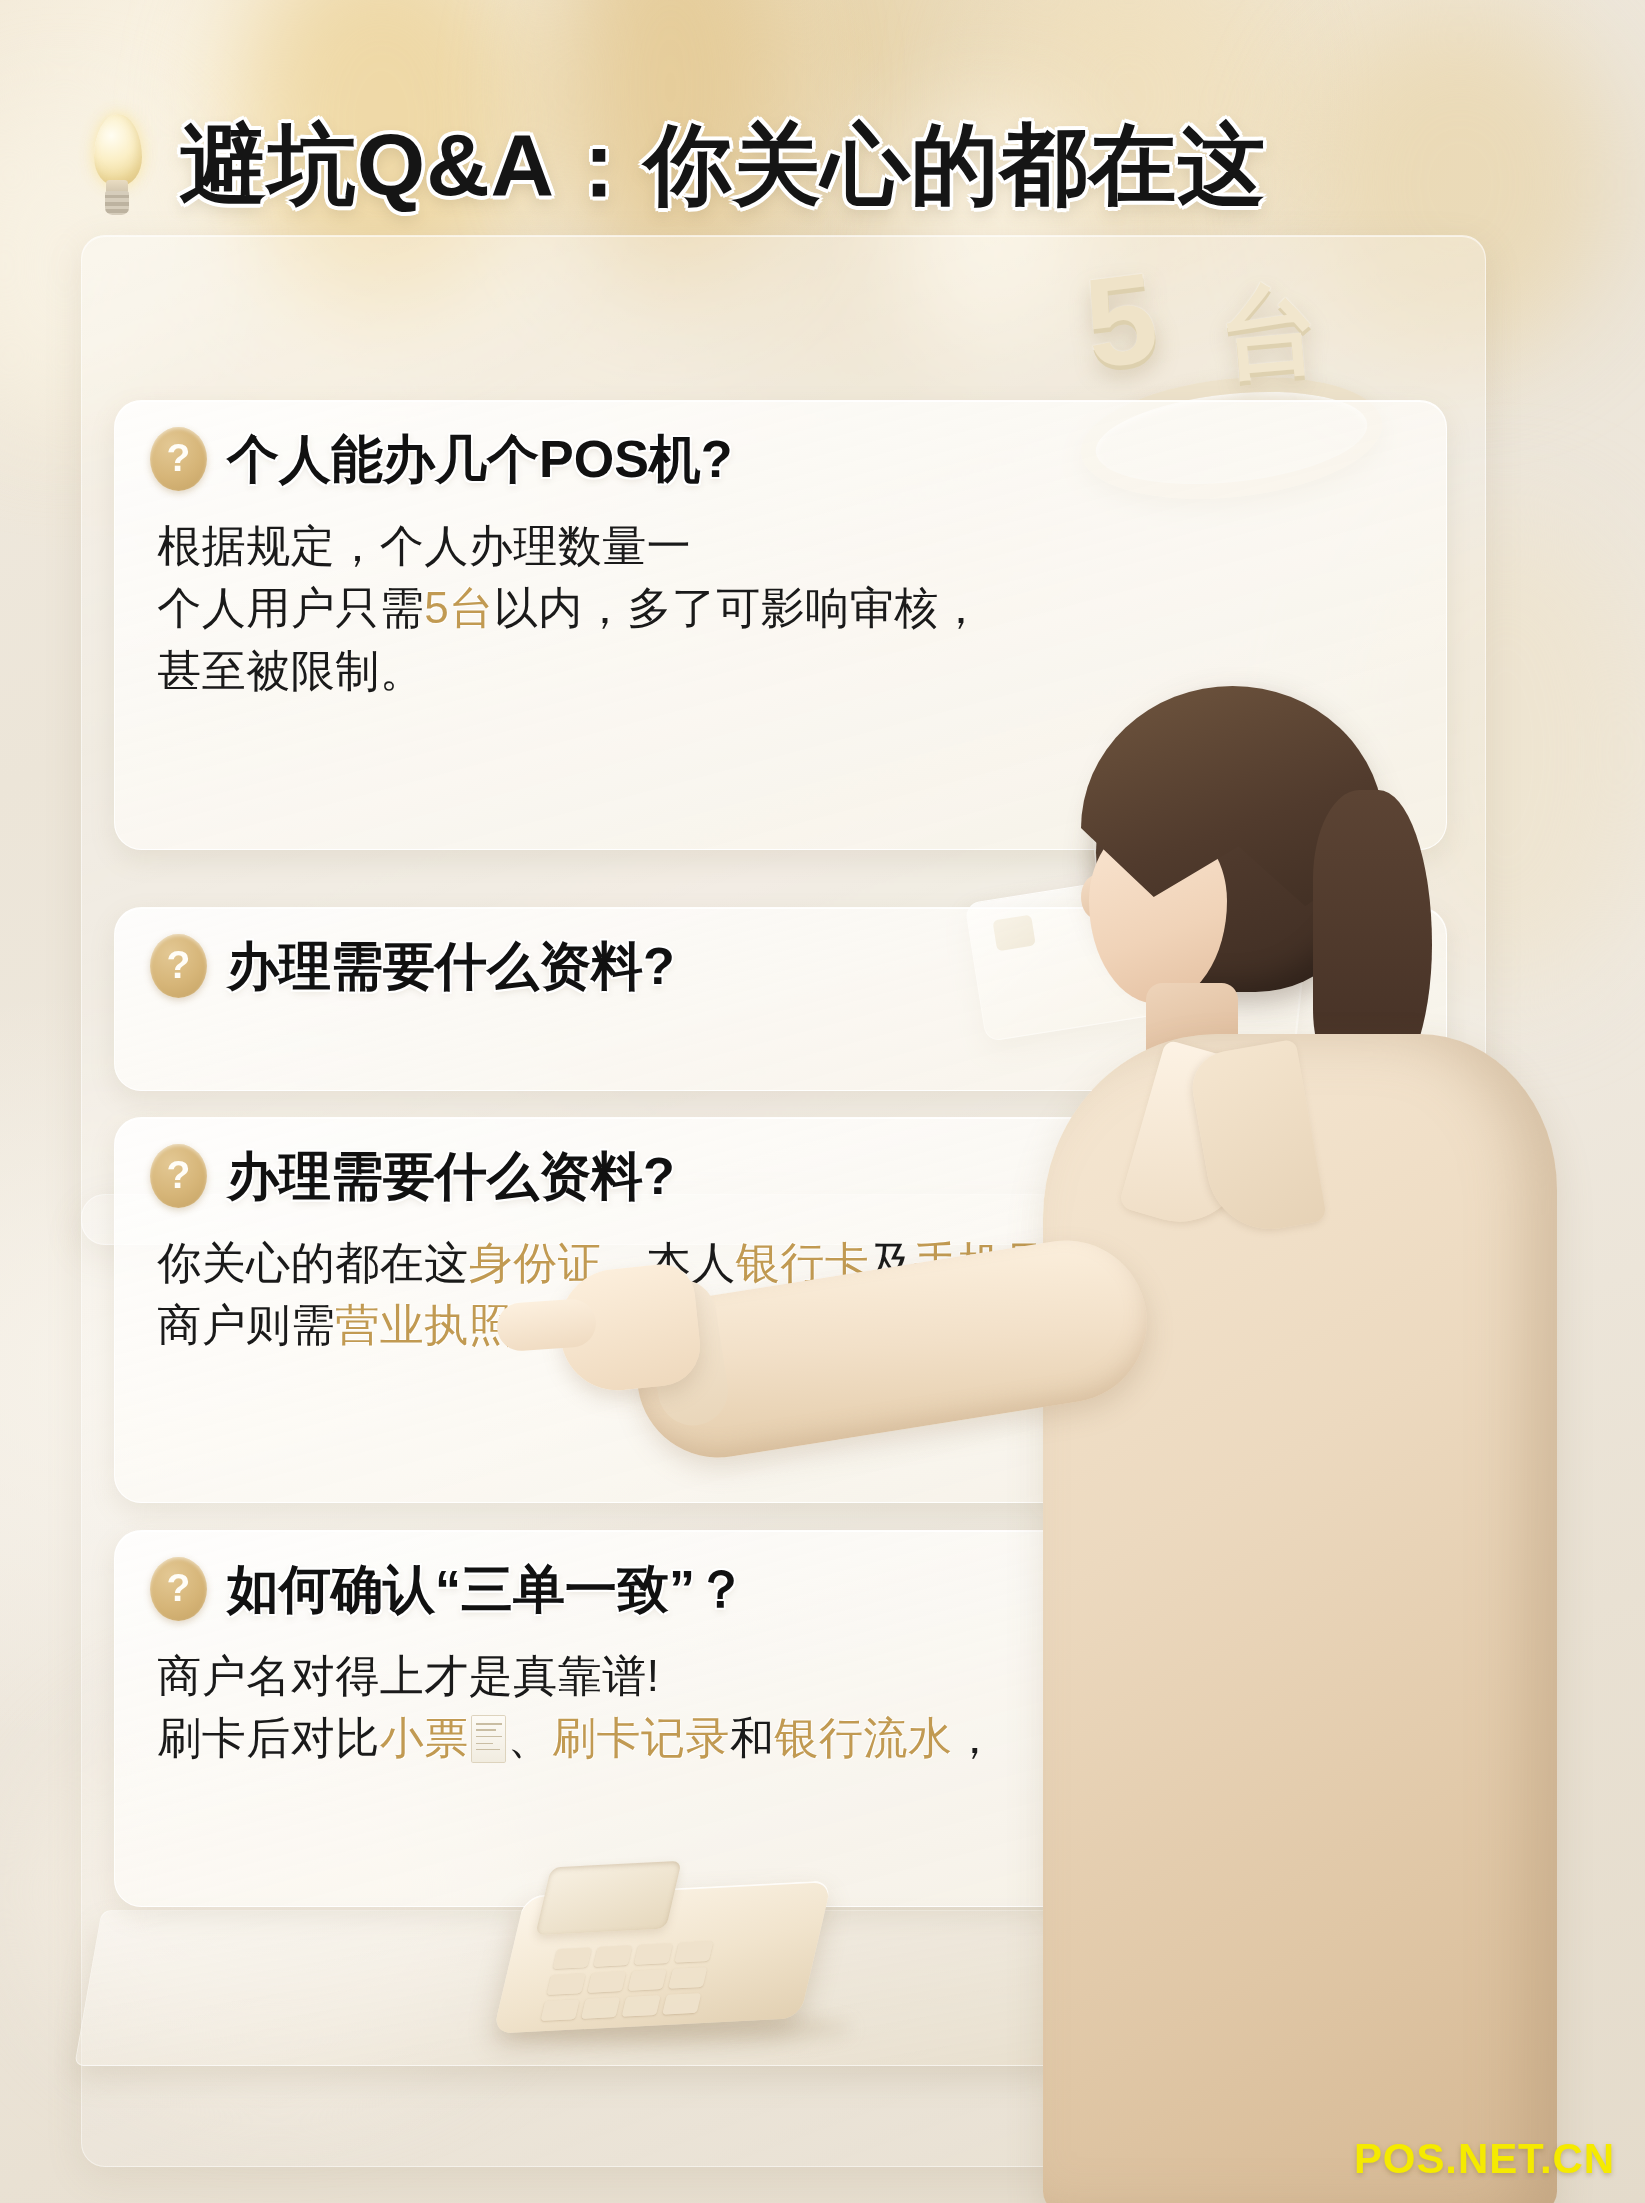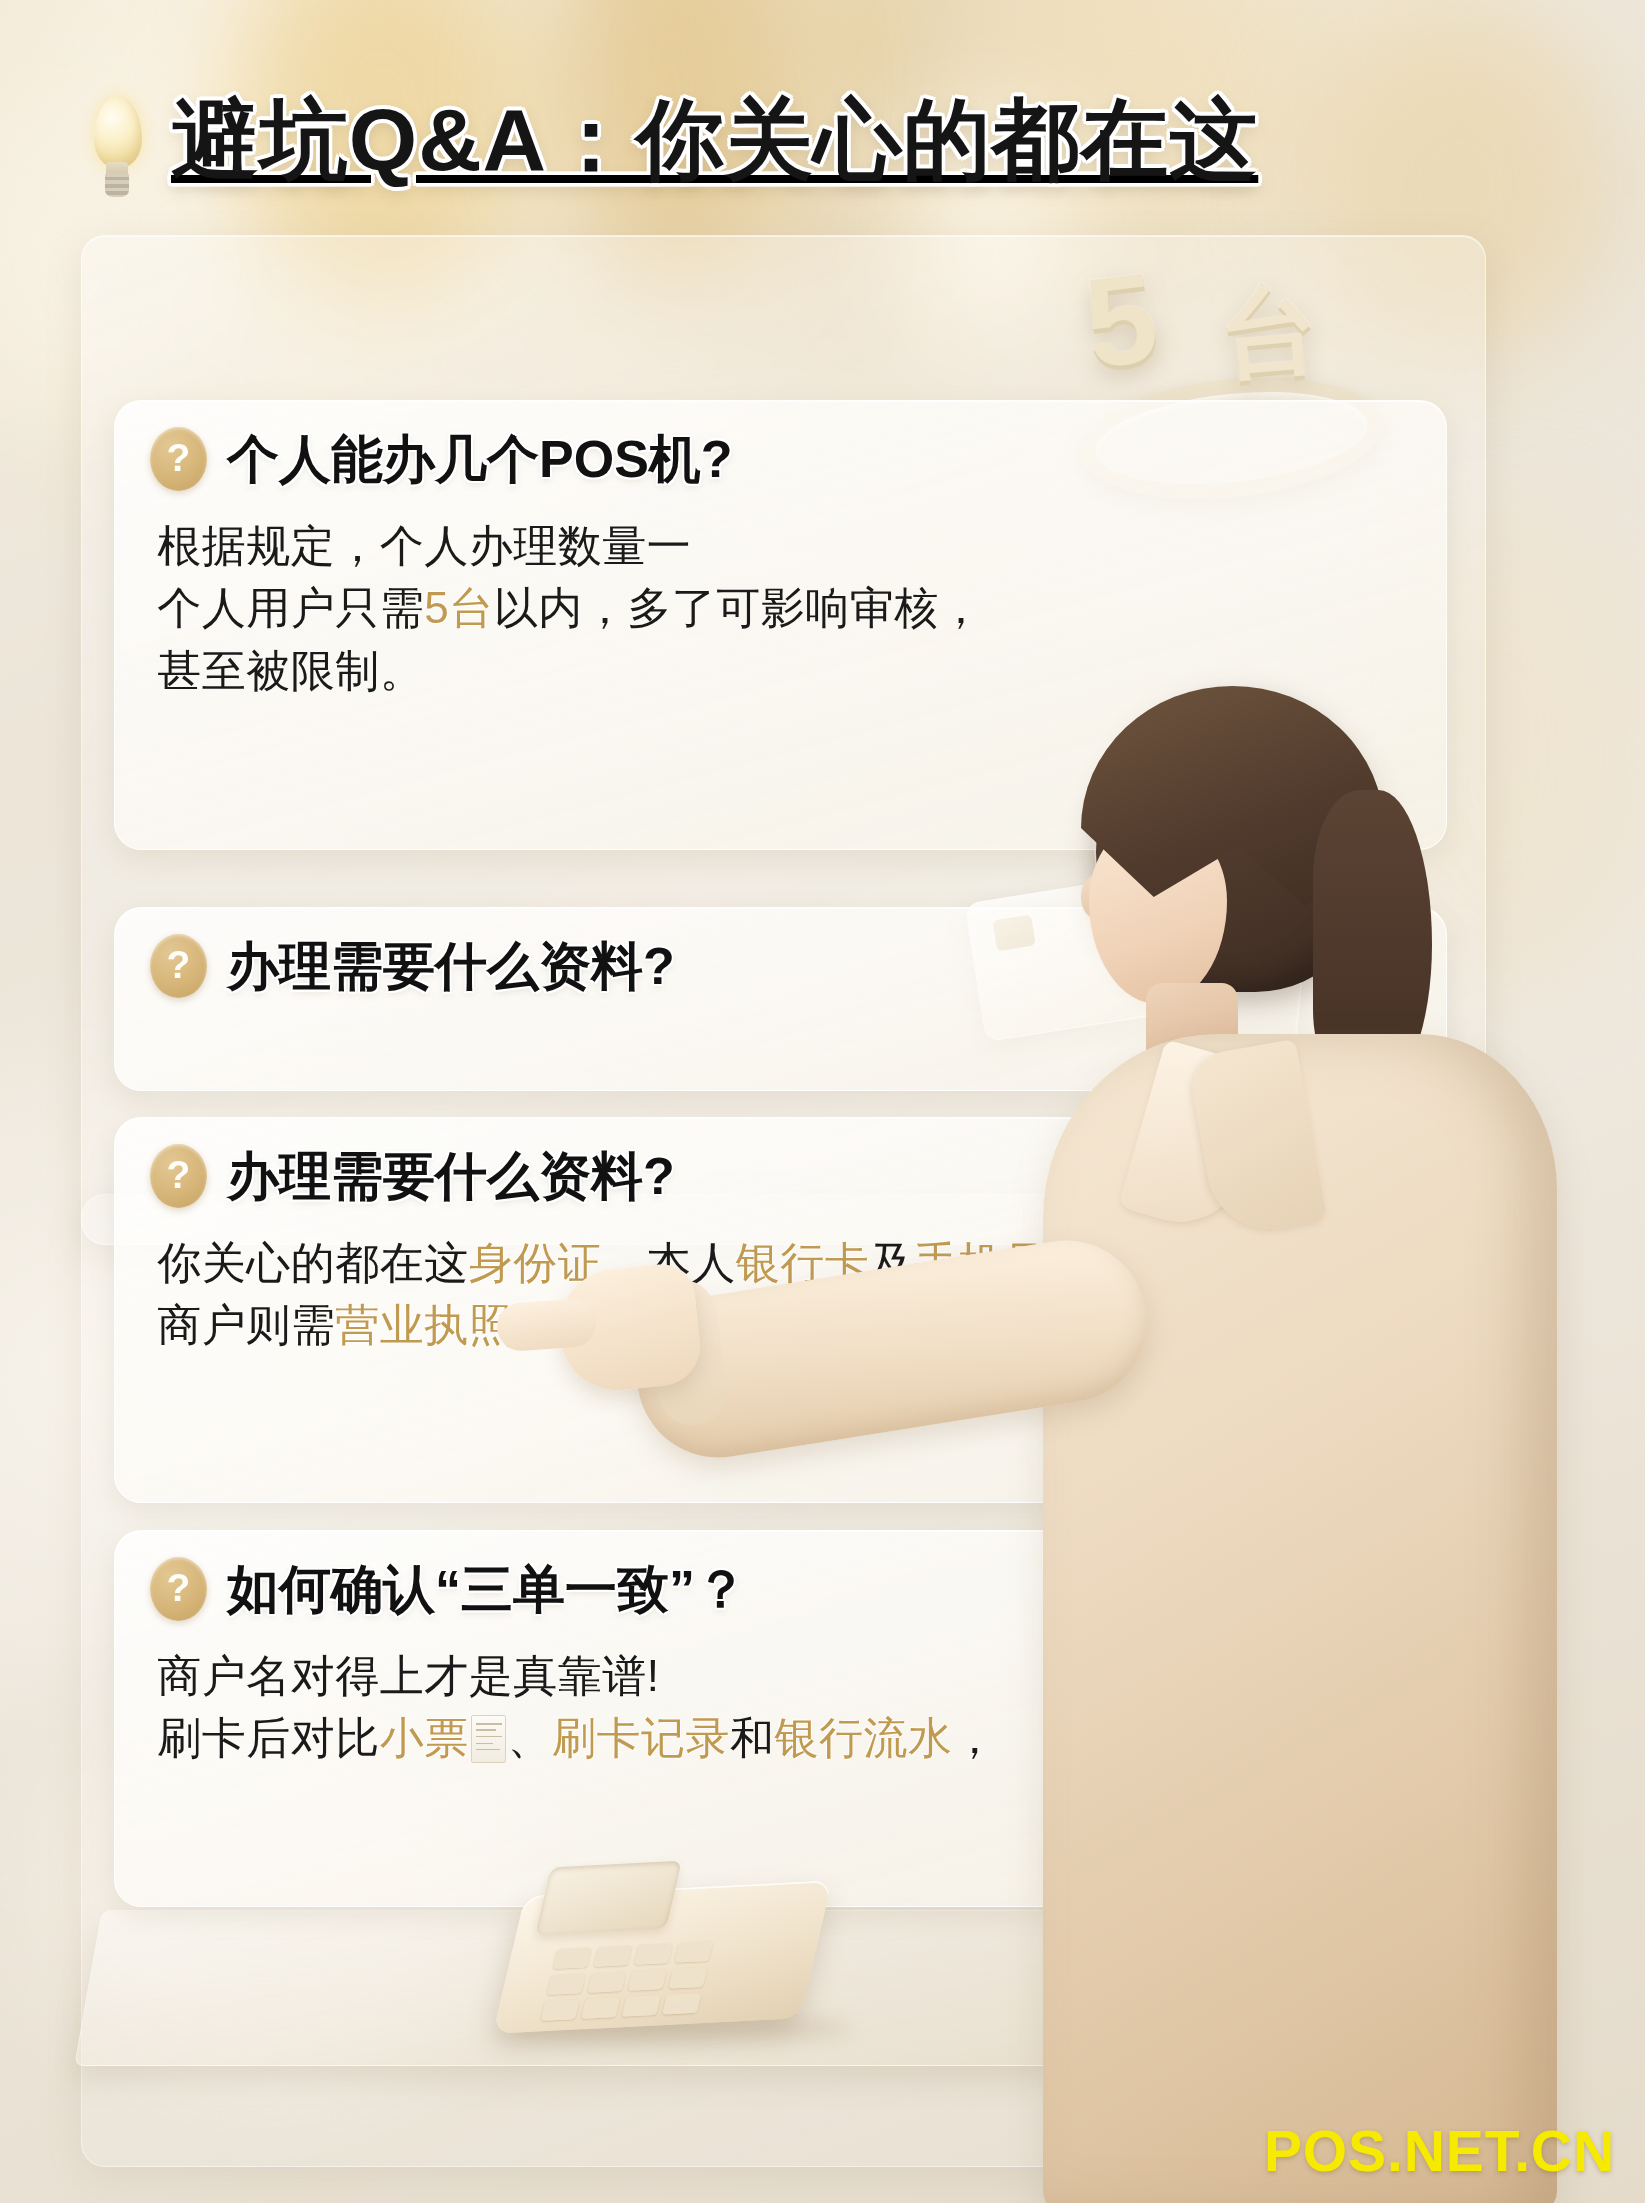--- a/index.html
+++ b/index.html
@@ -28,21 +28,21 @@
   .b3{ left:992px; top:-55px;  width:275px; height:303px; background:rgba(241,224,186,.70); }
   .b4{ left:1304px; top:9.2px;   width:312px; height:349px; background:rgba(232,209,163,.55); }
   .b5{ left:-55px;  top:110px;  width:239px; height:312px; background:rgba(248,242,228,.85); }
   .b6{ left:1359px; top:514px;  width:294px; height:478px; background:rgba(239,226,201,.6); }
   .b7{ left:37px;   top:1699px; width:478px; height:386px; background:rgba(246,240,228,.7); }
   .b8{ left:900px;  top:110px;  width:184px; height:239px; background:rgba(255,250,235,.7); }
 
   
   #title-row{
     position:absolute; left:88px; top:96px; width:1194px; height:138px;
-    display:flex; align-items:flex-start; gap:24px;text-decoration:underline;
+    display:flex; align-items:center; gap:32px;
   }
   #bulb{ width:59px; height:103px; position:relative; flex:0 0 auto; }
   #bulb .glass{
     position:absolute; left:5.5px; top:0; width:48px; height:72px;
     border-radius:50% 50% 45% 45%/60% 60% 40% 40%;
     background:radial-gradient(circle at 36% 30%,#fffdf2 0%,#fbefc6 42%,#f0dda2 72%,#e4cc8d 100%);
     box-shadow:0 0 14.7px rgba(249,229,160,.9), inset -3.7px -5.5px 9.2px rgba(210,180,110,.35);
   }
   #bulb .neck{
     position:absolute; left:18.4px; top:66px; width:22px; height:14.7px;
@@ -327,21 +327,21 @@
   }
   #pos .keys span{ background:rgba(238,226,203,.95); border-radius:3.7px; box-shadow:0 0.9px 1.8px rgba(160,135,100,.35); }
   #pos .shadow{
     position:absolute; left:-9.2px; top:162px; width:349px; height:31px;
     border-radius:50%; background:rgba(170,146,110,.22); filter:blur(9.2px);
   }
 
   
   #watermark{
     position:absolute; right:31px; bottom:24px;
-    font-size:57px; font-weight:700; letter-spacing:0.9px;
+    font-size:42px; font-weight:700; letter-spacing:0.9px;
     color:#f5ea00; line-height:1;
     text-shadow:0 1.8px 5.5px rgba(120,100,40,.35);
   }
 </style>
 </head>
 <body>
 
 <div id="poster">
 
   <div class="blob b1"></div>

